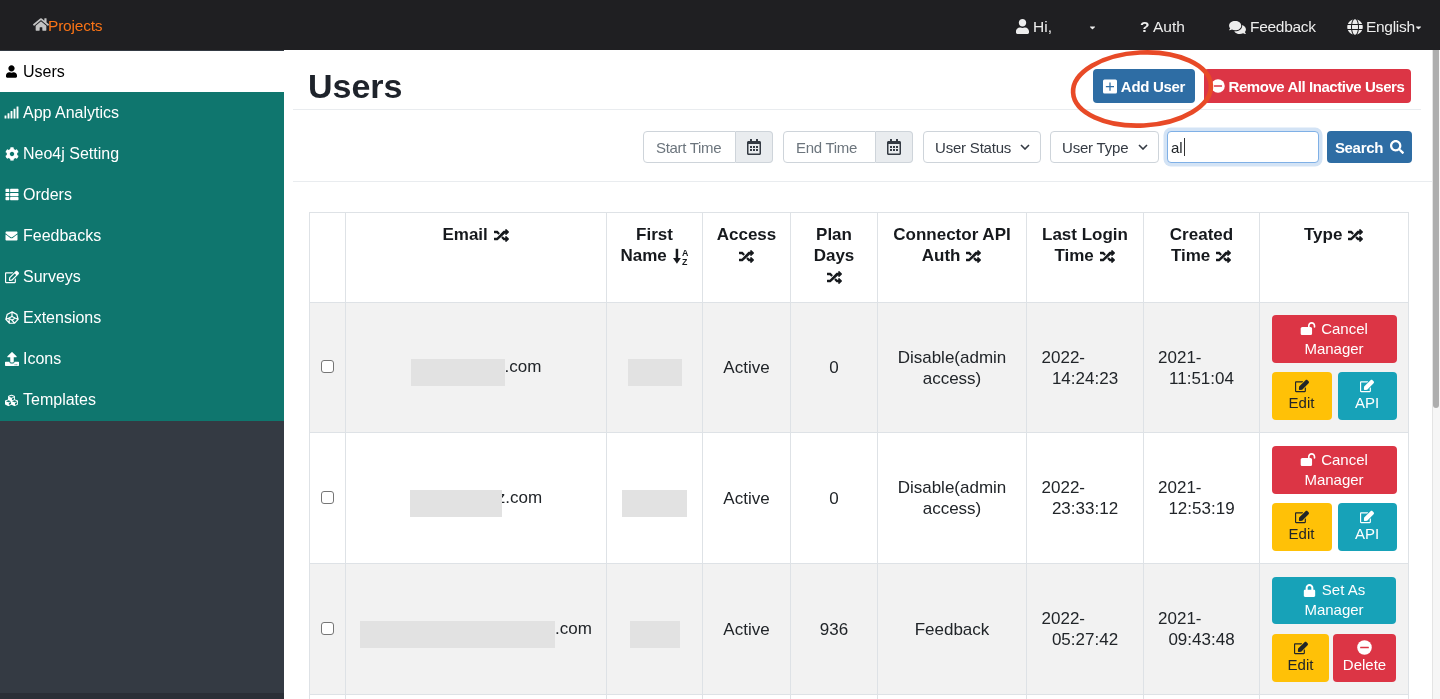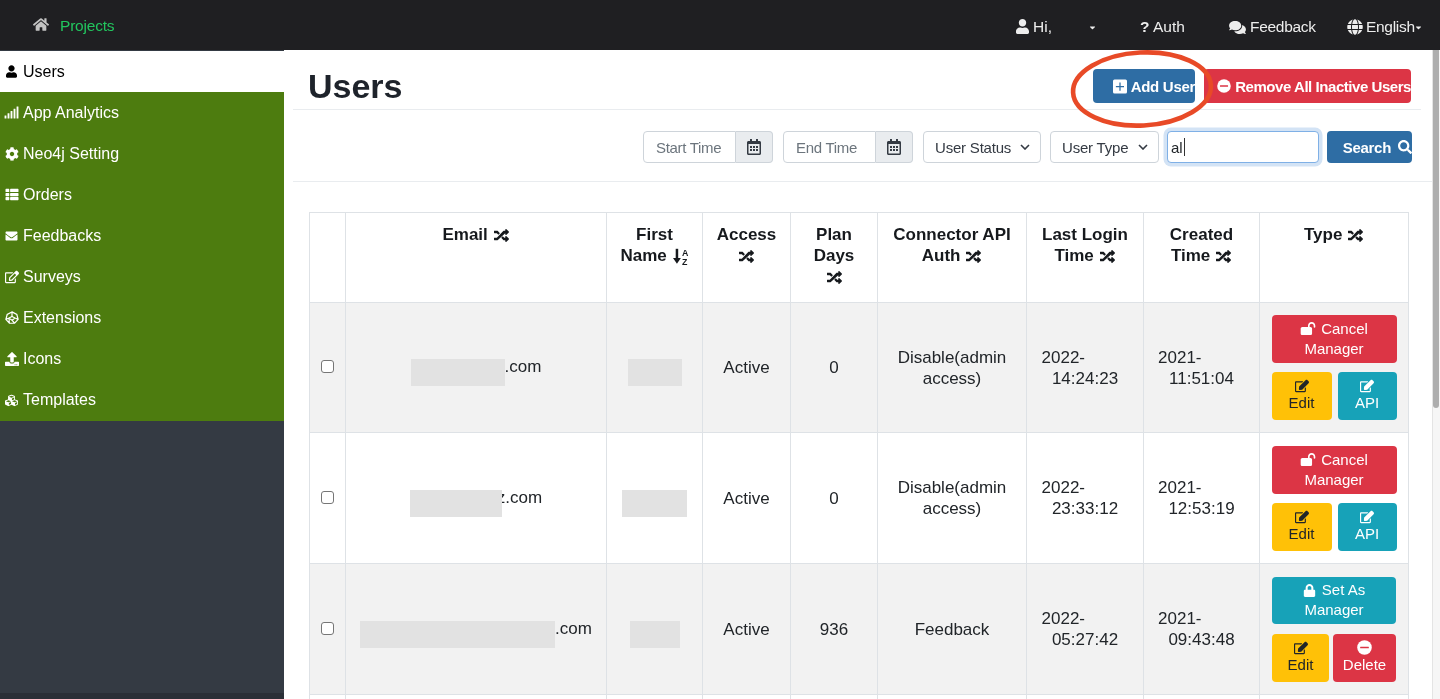--- a/index.html
+++ b/index.html
@@ -5,28 +5,28 @@
 *{margin:0;padding:0;box-sizing:border-box}
 html,body{width:1440px;height:699px;overflow:hidden}
 body{font-family:"Liberation Sans",sans-serif;background:#fff;position:relative;color:#212529}
 .abs{position:absolute}
 
 .topbar{position:absolute;left:0;top:0;width:1440px;height:50px;background:#1f1f22;z-index:5}
 
 .sidebar{position:absolute;left:0;top:50px;width:284px;height:649px;background:#343a43}
 .sidebar .bstrip{position:absolute;left:0;bottom:0;width:100%;height:6px;background:#2b2f37}
 .menu{position:absolute;left:0;top:0;width:100%;padding-top:1px}
-.mi{height:41.1px;background:#4d7c0f;color:#fff;display:flex;align-items:center;padding-left:4px;font-size:16px}
+.mi{height:41.1px;background:#0f766e;color:#fff;display:flex;align-items:center;padding-left:4px;font-size:16px}
 .mi .mico{width:15px;height:16px;margin-right:4px;flex:0 0 auto;display:flex;align-items:center;justify-content:center}
 .mi.active{background:#fff;color:#000}
 
 .h1users{position:absolute;left:308px;top:67px;font-size:34px;font-weight:bold;color:#1e232b;letter-spacing:0px}
 .hrule{position:absolute;background:#e9ecef;height:1px}
 
-.btn{position:absolute;border-radius:4px;color:#fff;font-weight:bold;display:flex;align-items:center;justify-content:flex-end;white-space:nowrap}
+.btn{position:absolute;border-radius:4px;color:#fff;font-weight:bold;display:flex;align-items:center;justify-content:center;white-space:nowrap}
 .btn-blue{background:#2e6da4}
 .btn-red{background:#dc3545}
 
 .ctl{position:absolute;top:131px;height:32px;font-size:15px}
 .igroup{display:flex}
 .igroup .inp{background:#fff;border:1px solid #ced4da;border-radius:4px 0 0 4px;height:32px;display:flex;align-items:center;padding-left:12px;color:#6c757d;letter-spacing:-0.3px}
 .igroup .addon{background:#e9ecef;border:1px solid #ced4da;border-left:0;border-radius:0 4px 4px 0;height:32px;display:flex;align-items:center;justify-content:center;color:#343a43}
 .sel{background:#fff;border:1px solid #ced4da;border-radius:4px;height:32px;display:flex;align-items:center;padding-left:11px;color:#343a43;font-size:15px;letter-spacing:-0.2px}
 .sel svg{margin-left:auto;margin-right:10px}
 
@@ -55,21 +55,21 @@
 th svg.sh{fill:#16191d}
 </style>
 </head>
 <body>
 
 <div class="topbar">
   <div class="left2">
     <svg class="abs" style="left:33px;top:17px" width="16" height="15" viewBox="0 0 576 512" fill="#c3c3c3">
         <path d="M280.37 148.26L96 300.11V464a16 16 0 0 0 16 16l112.06-.29a16 16 0 0 0 15.92-16V368a16 16 0 0 1 16-16h64a16 16 0 0 1 16 16v95.64a16 16 0 0 0 16 16.05L464 480a16 16 0 0 0 16-16V300L295.67 148.26a12.19 12.19 0 0 0-15.3 0zM571.6 251.47L488 182.56V44.05a12 12 0 0 0-12-12h-56a12 12 0 0 0-12 12v72.61L318.47 43a48 48 0 0 0-61 0L4.34 251.47a12 12 0 0 0-1.6 16.9l25.5 31A12 12 0 0 0 45.15 301l235.22-193.74a12.19 12.19 0 0 1 15.3 0L530.9 301a12 12 0 0 0 16.9-1.6l25.5-31a12 12 0 0 0-1.7-16.93z"></path>
       </svg>
-    <span class="abs" style="left:60px;top:17px;font-size:15.5px;color:#22c55e;letter-spacing:-0.2px">Projects</span>
+    <span class="abs" style="left:48px;top:17px;font-size:15.5px;color:#f97316;letter-spacing:-0.2px">Projects</span>
   </div>
   <div class="right2" style="font-size:15.5px;color:#ededed">
     <svg class="abs" style="left:1016px;top:19px" width="13" height="15" viewBox="0 0 448 512" fill="#ededed">
         <path d="M224 256c70.7 0 128-57.3 128-128S294.7 0 224 0 96 57.3 96 128s57.3 128 128 128zm89.6 32h-16.7c-22.2 10.2-46.9 16-72.9 16s-50.6-5.8-72.9-16h-16.7C60.2 288 0 348.2 0 422.4V464c0 26.5 21.5 48 48 48h352c26.5 0 48-21.5 48-48v-41.6c0-74.2-60.2-134.4-134.4-134.4z"></path>
       </svg>
     <span class="abs" style="left:1033px;top:18px">Hi,</span>
     <svg class="abs" style="left:1086px;top:23px" width="13" height="9" viewBox="0 0 320 512" fill="#ededed">
         <path d="M31.3 192h257.3c17.8 0 26.7 21.5 14.1 34.1L174.1 354.8c-7.8 7.8-20.5 7.8-28.3 0L17.2 226.1C4.6 213.5 13.5 192 31.3 192z"></path>
       </svg>
     <span class="abs" style="left:1140px;top:18px;font-weight:bold">?</span>

